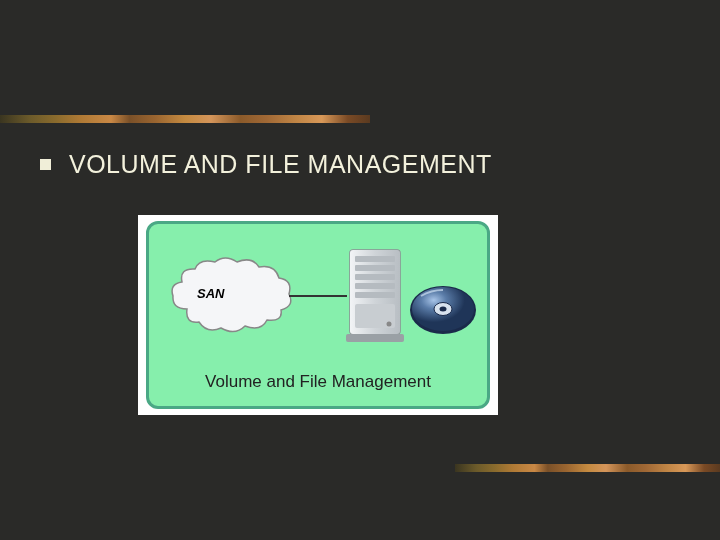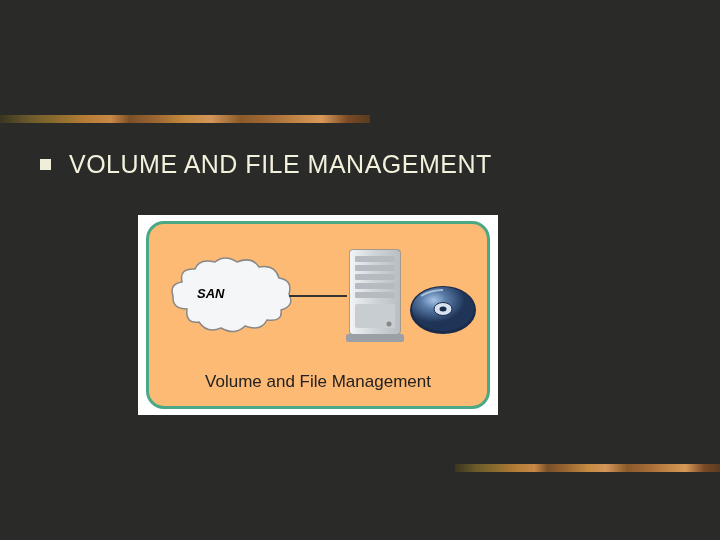--- a/index.html
+++ b/index.html
@@ -63,22 +63,22 @@
     height: 200px;
     background: #ffffff;
   }
   .diagram-frame {
     position: absolute;
     top: 6px;
     left: 8px;
     right: 8px;
     bottom: 6px;
     border: 3px solid #4aa885;
-    border-radius: 18px;
-    background: #fdba74;
+    border-radius: 12px;
+    background: #86efac;
   }
   .cloud {
     position: absolute;
     top: 30px;
     left: 18px;
     width: 130px;
     height: 85px;
   }
   .cloud svg { width: 100%; height: 100%; }
   .san-label {

